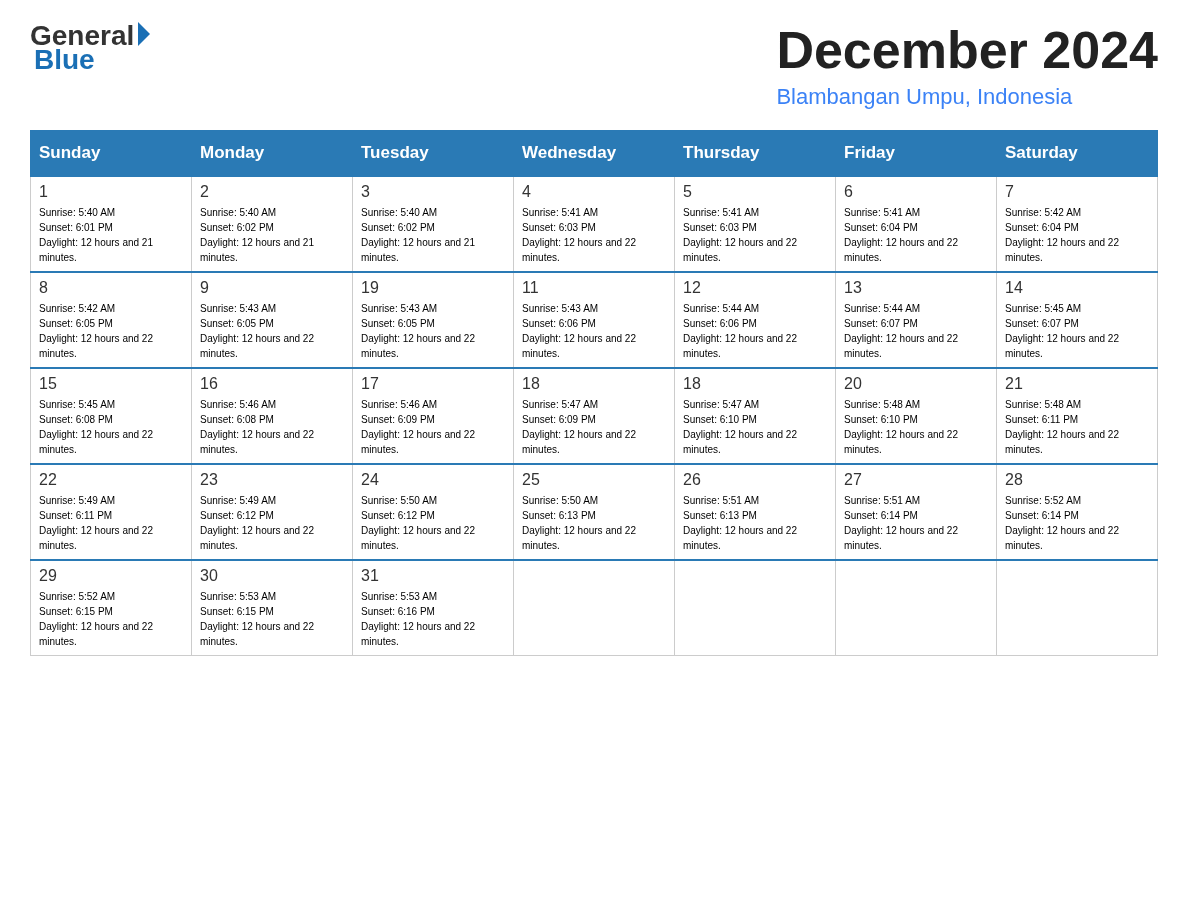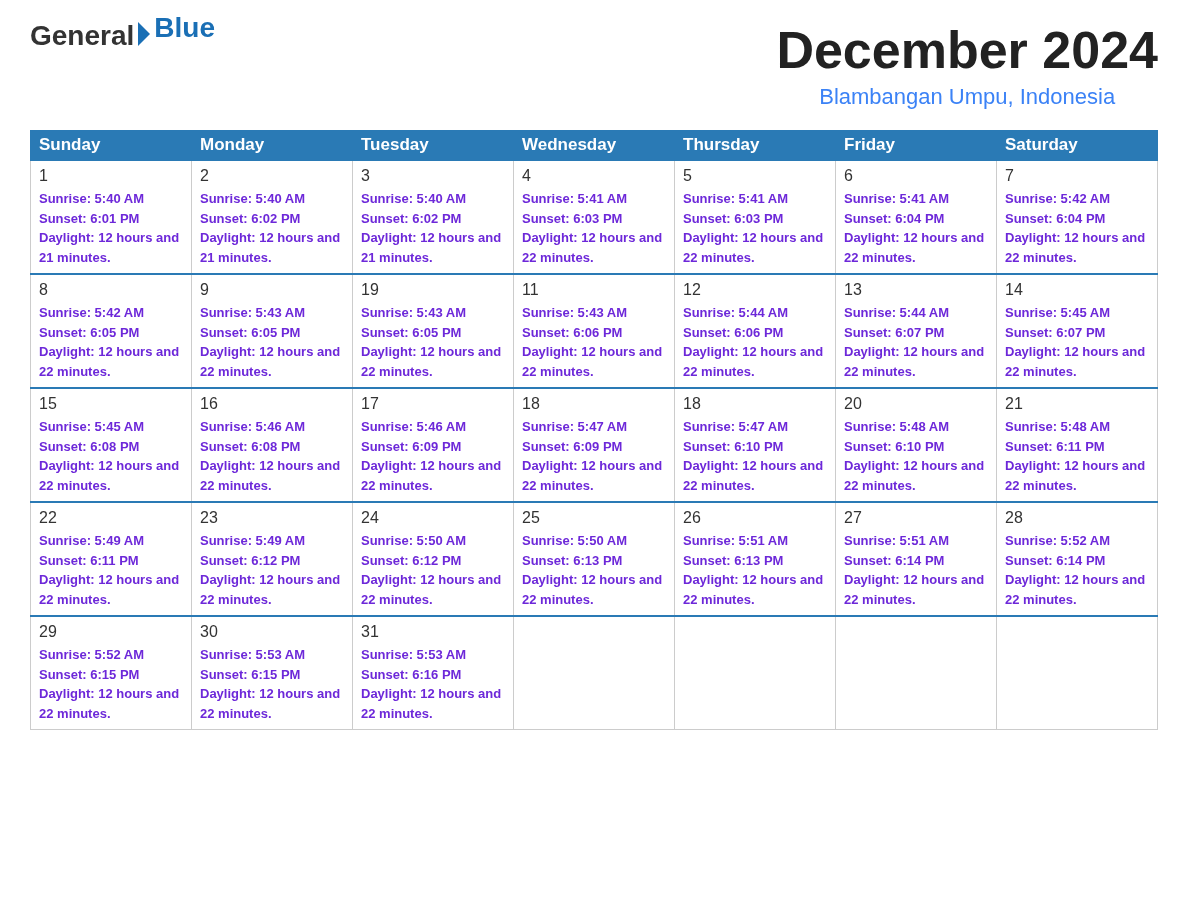--- a/index.html
+++ b/index.html
@@ -25,56 +25,56 @@
       width: 0;
       height: 0;
       border-left: 12px solid #1a6fb5;
       border-top: 12px solid transparent;
       border-bottom: 12px solid transparent;
       margin-left: 4px;
       margin-top: -4px;
     }
     .logo-wrapper {
       display: flex;
-      flex-direction: row;
+      flex-direction: column;
     }
     .logo-line1 {
       display: flex;
       align-items: center;
     }
     .logo-line2 {
       font-size: 28px;
       font-weight: bold;
       color: #1a6fb5;
       margin-top: -8px;
       padding-left: 4px;
     }
     .title-block {
-      text-align: center;
+      text-align: left;
     }
     .month-title {
       font-size: 52px;
       font-weight: bold;
       color: #222;
     }
     .location-title {
       font-size: 22px;
       color: #3b82f6;
       margin-top: 4px;
     }
     table {
       width: 100%;
       border-collapse: collapse;
     }
     thead tr th {
       background-color: #2a7ab5;
       color: #fff;
       font-size: 17px;
       font-weight: bold;
-      padding: 4px 8px;
+      padding: 12px 8px;
       text-align: left;
       border: 1px solid #2a7ab5;
     }
     tbody tr td {
       vertical-align: top;
       border: 1px solid #ccc;
       padding: 6px 8px;
       font-size: 13px;
       color: #333;
       width: 14.28%;
@@ -83,24 +83,23 @@
     tbody tr {
       border-top: 2px solid #2a7ab5;
     }
     .day-number {
       font-size: 16px;
       font-weight: normal;
       display: block;
       margin-bottom: 4px;
     }
     .day-info {
-      font-size: 13px;
+      font-size: 10px;
       line-height: 1.5;
-      color: #6d28d9;
-      font-weight: bold;
+      color: #000000;
     }
     .empty-cell {
       background: #fff;
     }
   </style>
 </head>
 <body>
 
 <div class="header">
   <div class="logo-wrapper">

